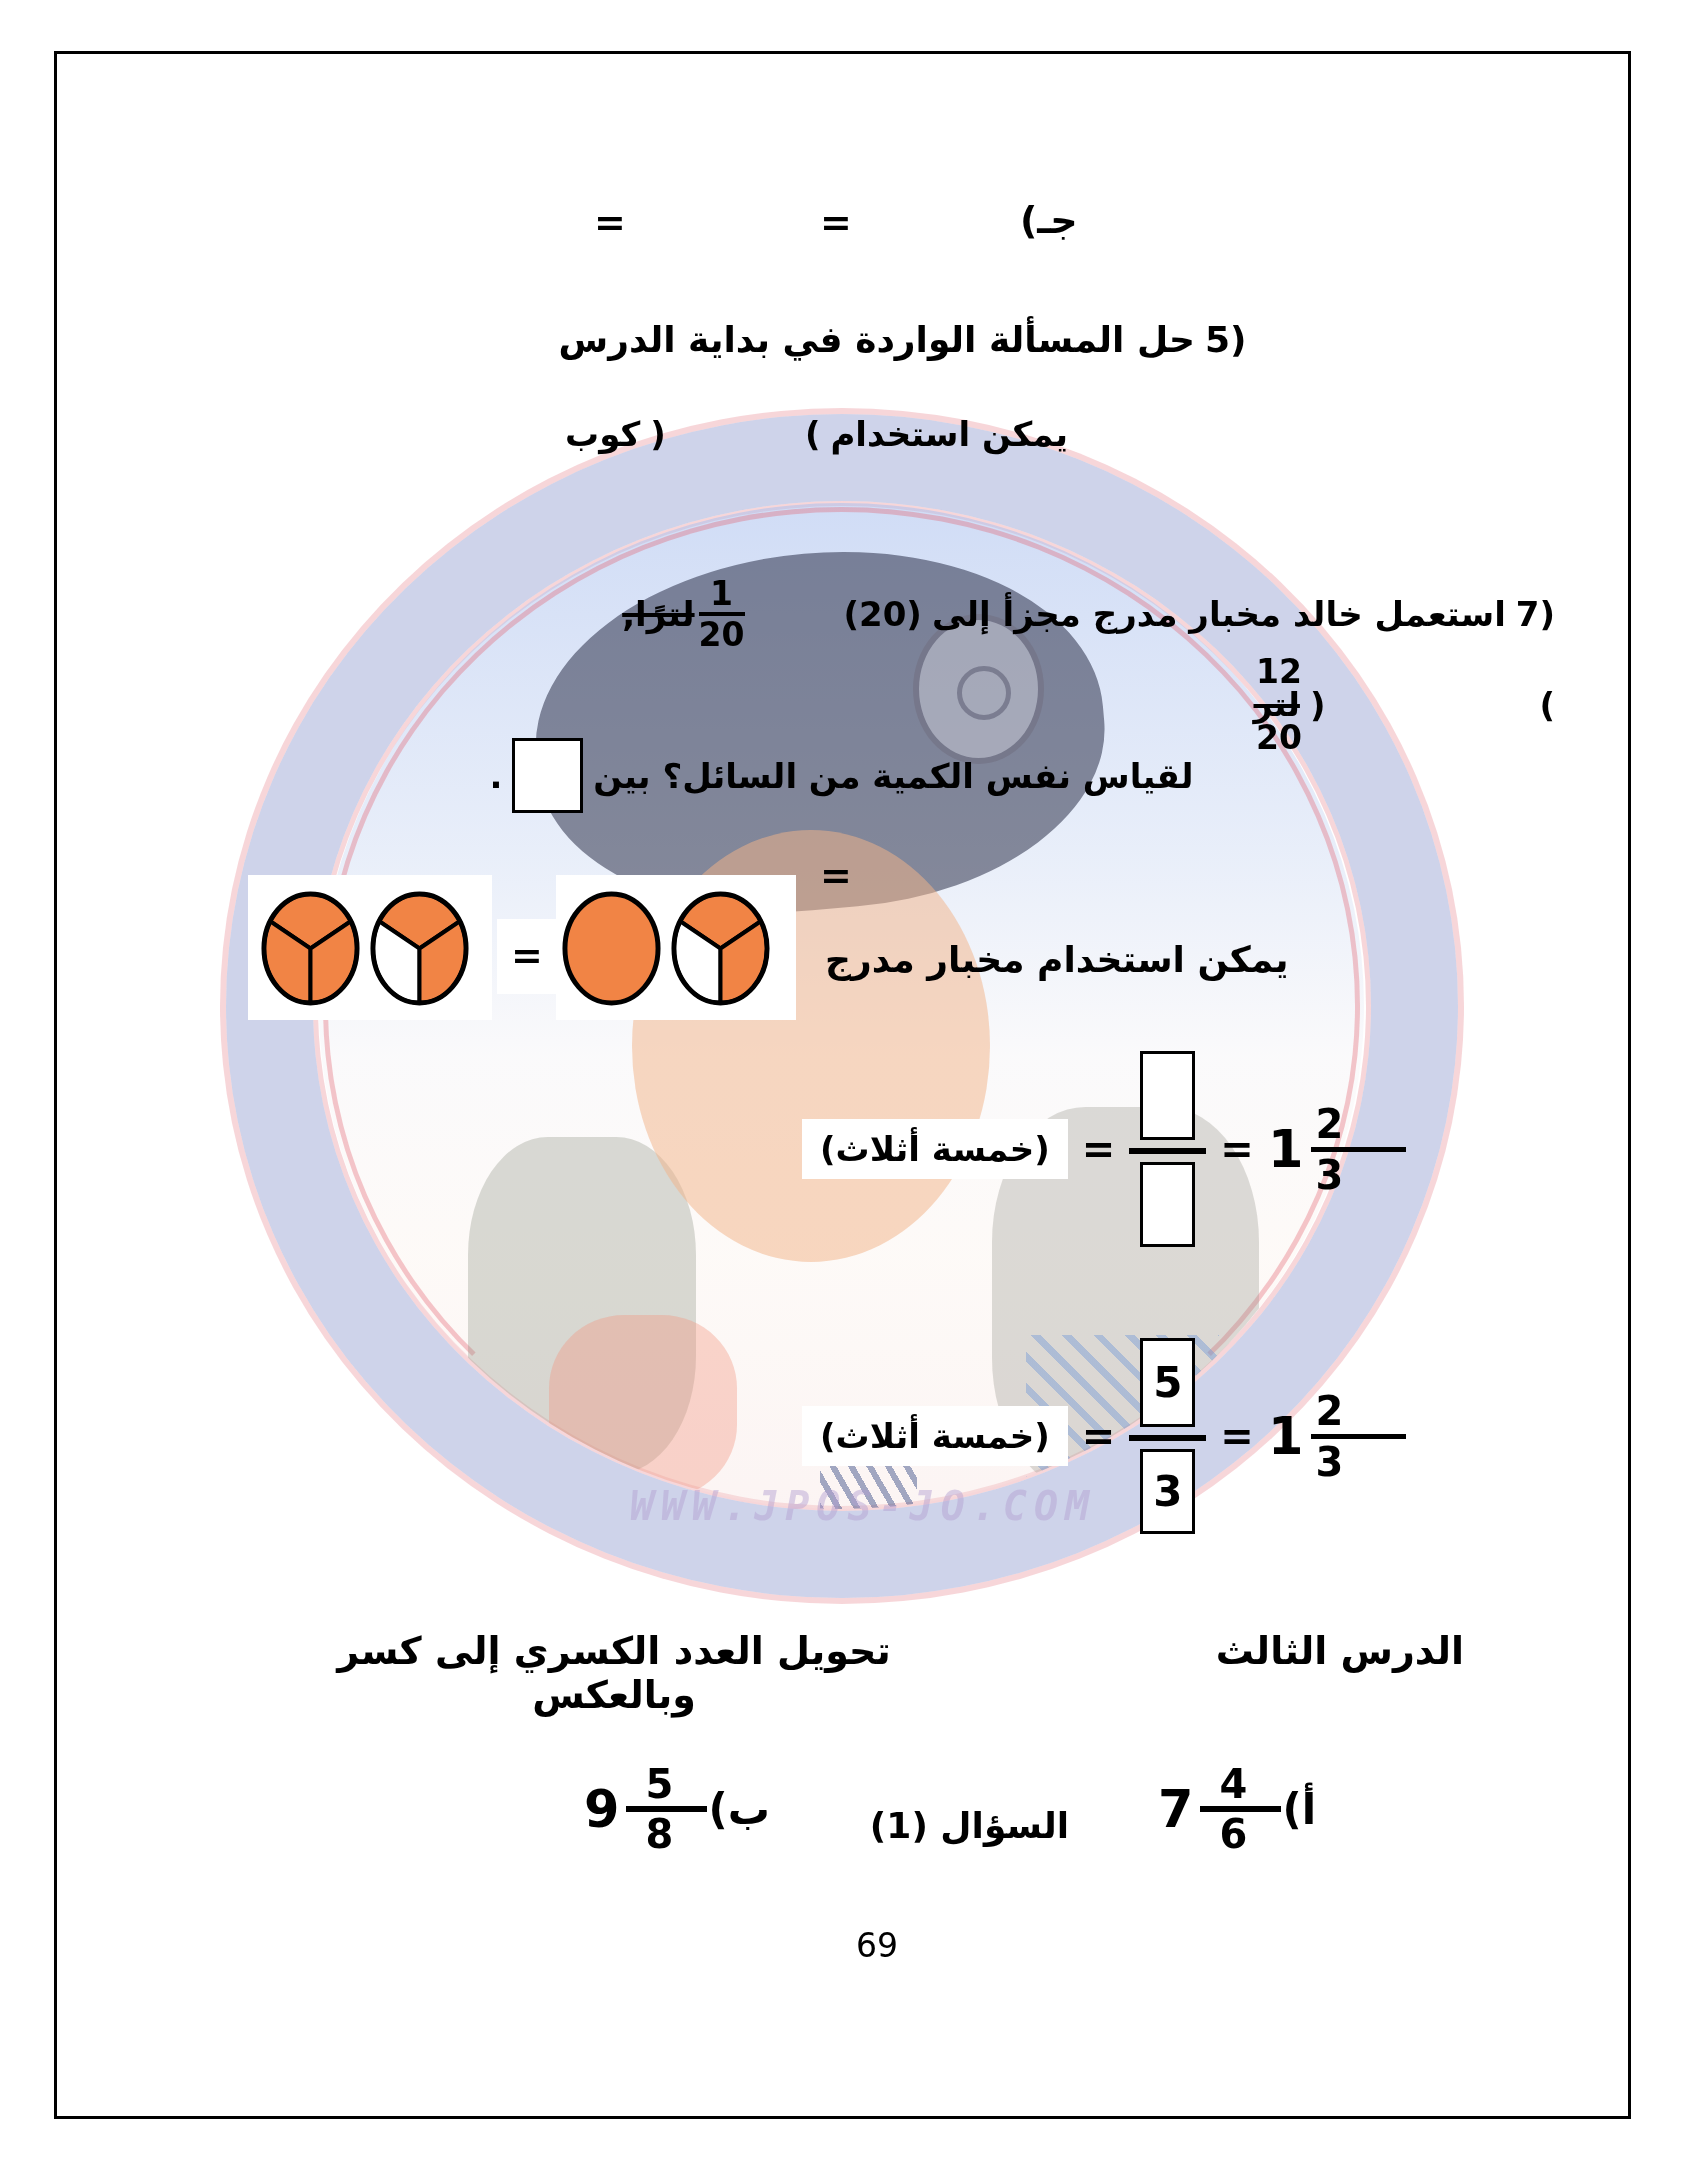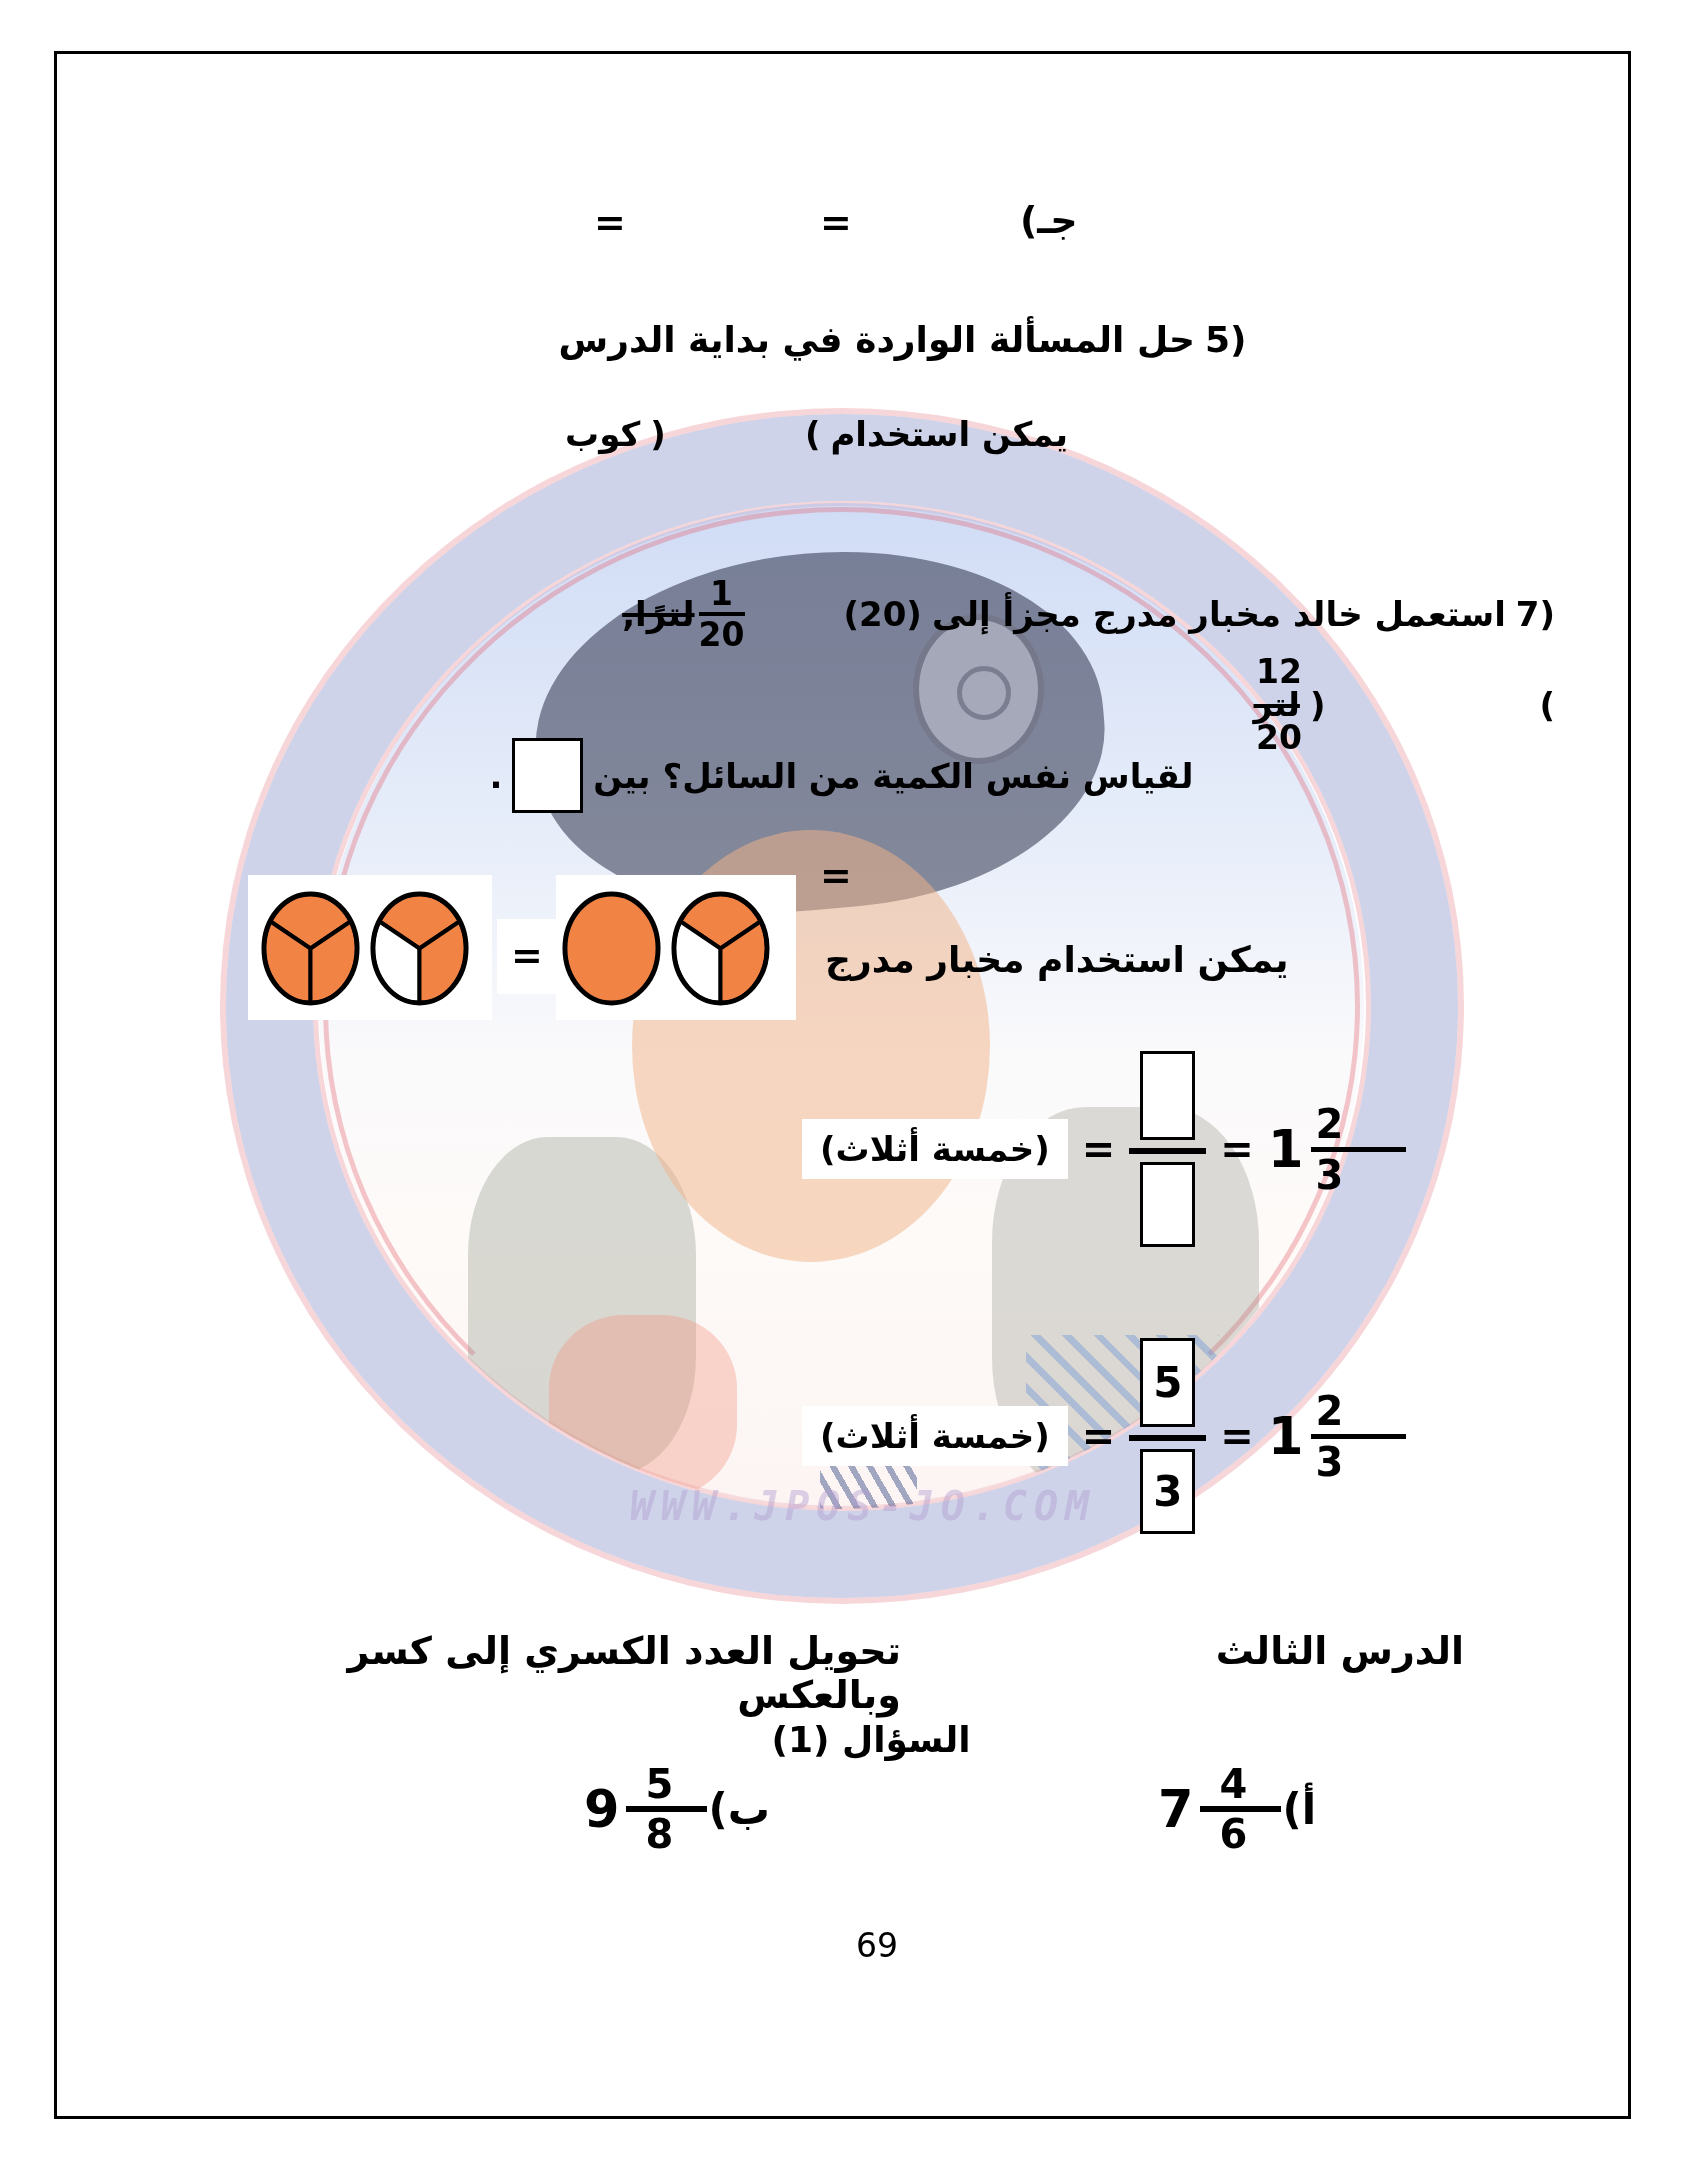--- a/index.html
+++ b/index.html
@@ -223,23 +223,23 @@
       <span class="int">1</span>
       <span class="mf">
         <span class="n">2</span>
         <span class="mbar"></span>
         <span class="d">3</span>
       </span>
     </span>
   </div>
 
   <div class="c ar b t38" style="left:1187px; top:1629px; width:277px; text-align:right;">الدرس الثالث</div>
-  <div class="c ar b t38" style="left:327px; top:1629px; width:574px; ">تحويل العدد الكسري إلى كسر وبالعكس</div>
-
-  <div class="c ar b t36" style="left:673px; top:1719px; width:396px; text-align:center;">السؤال (1)</div>
+  <div class="c ar b t38" style="left:327px; top:1629px; width:574px; text-align:center;">تحويل العدد الكسري إلى كسر وبالعكس</div>
+
+  <div class="c ar b t36" style="left:673px; top:1805px; width:396px; text-align:right;">السؤال (1)</div>
 
   <div class="c q1item" style="left:1158px; top:1764px;">
     <span class="int">7</span>
     <span class="mf">
       <span class="n">4</span>
       <span class="mbar"></span>
       <span class="d">6</span>
     </span>
     <span class="lbl">أ)</span>
   </div>

